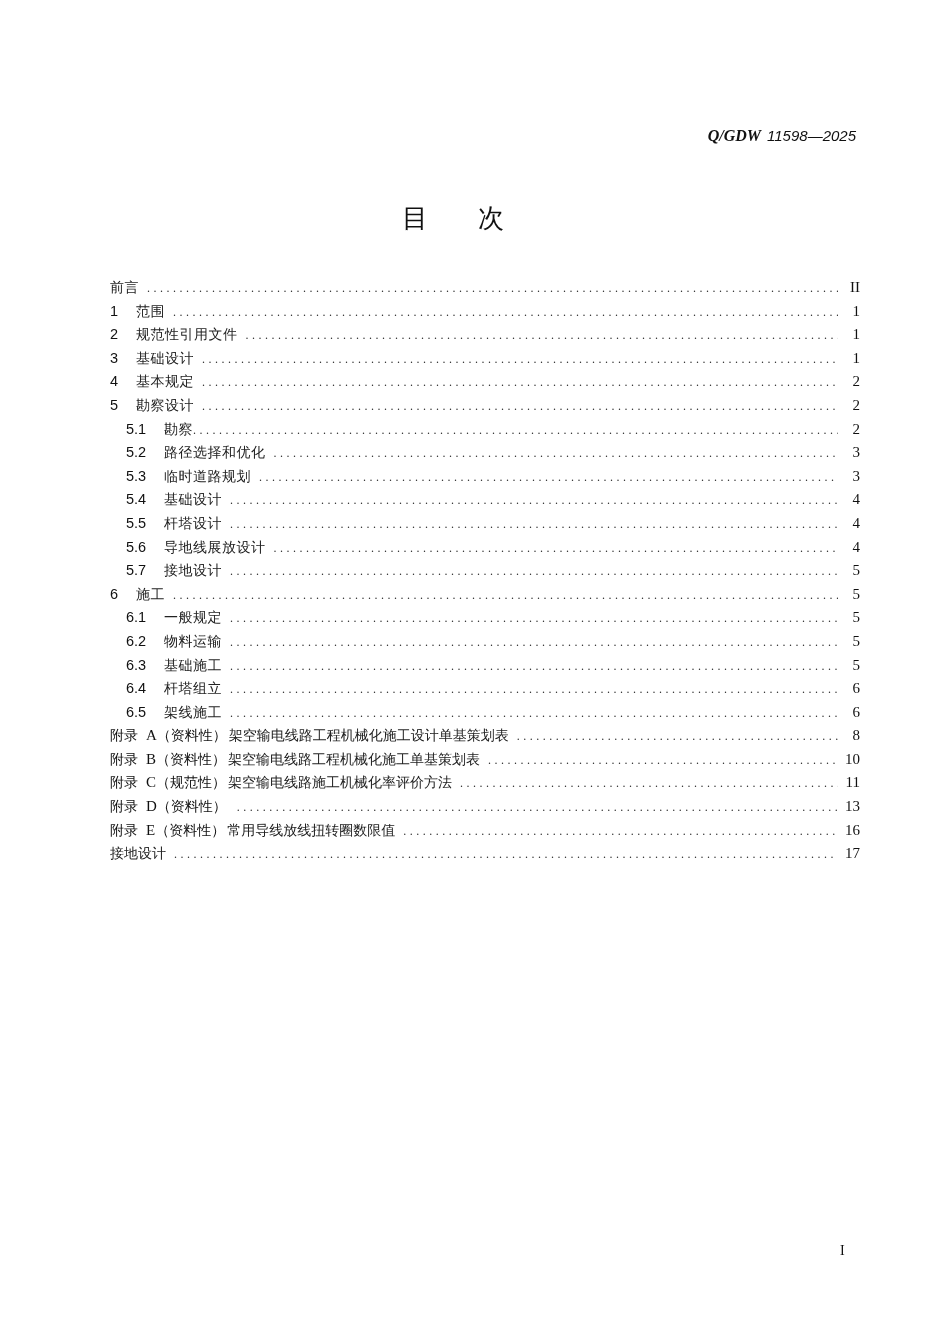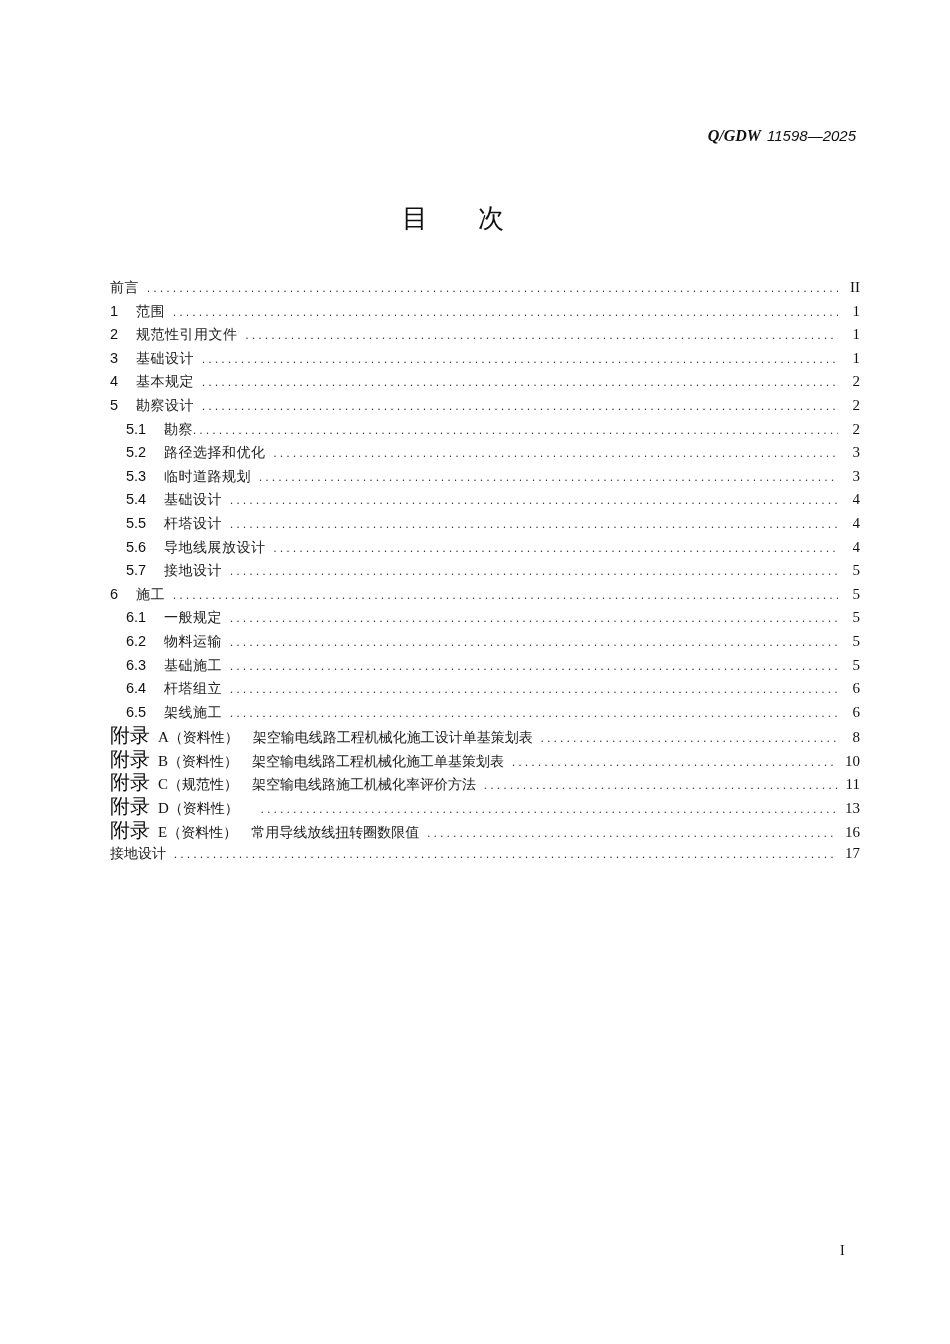--- a/index.html
+++ b/index.html
@@ -78,31 +78,31 @@
       font-size: 14px;
       color: #222;
       letter-spacing: 0.5px;
     }
     .appendix .toc-title {
       font-family: "DejaVu Serif", serif;
       letter-spacing: 0;
     }
     .appendix-label {
       font-family: "DejaVu Serif", serif;
-      font-size: 20px;
+      font-size: 14px;
     }
     .appendix-letter {
       font-family: "Liberation Serif", serif;
       font-size: 15px;
       margin-left: 8px;
     }
     .appendix-type {
       font-family: "DejaVu Serif", serif;
       font-size: 14px;
-      margin-right: 14px;
+      margin-right: 2px;
     }
     .toc-leader {
       flex: 1;
       overflow: hidden;
       margin: 0 8px 0 8px;
       font-family: "Liberation Serif", serif;
       font-size: 12px;
       letter-spacing: 4.2px;
       color: #333;
     }

